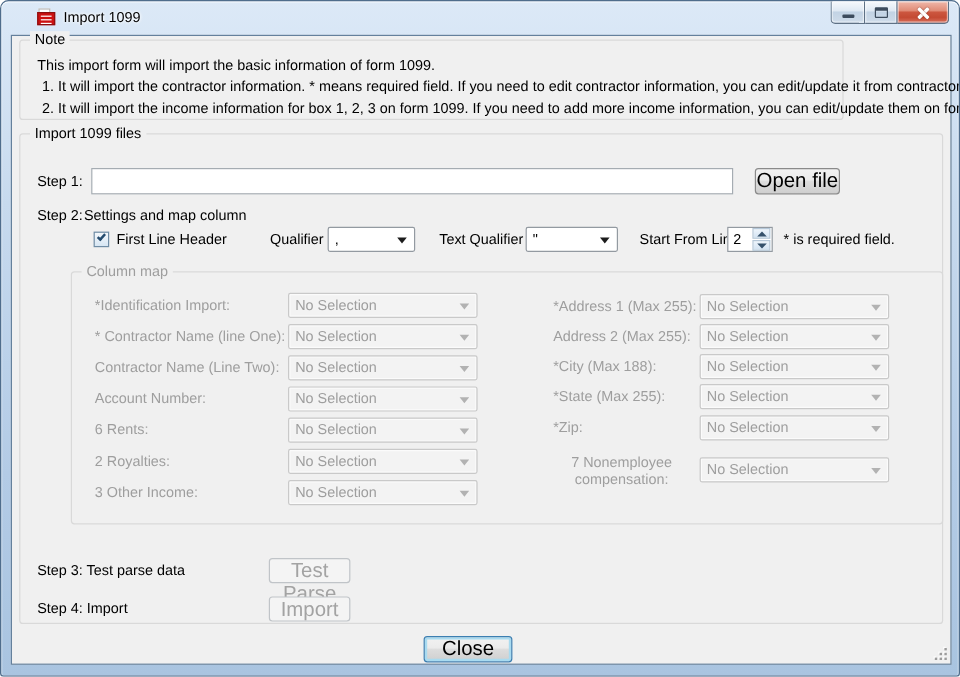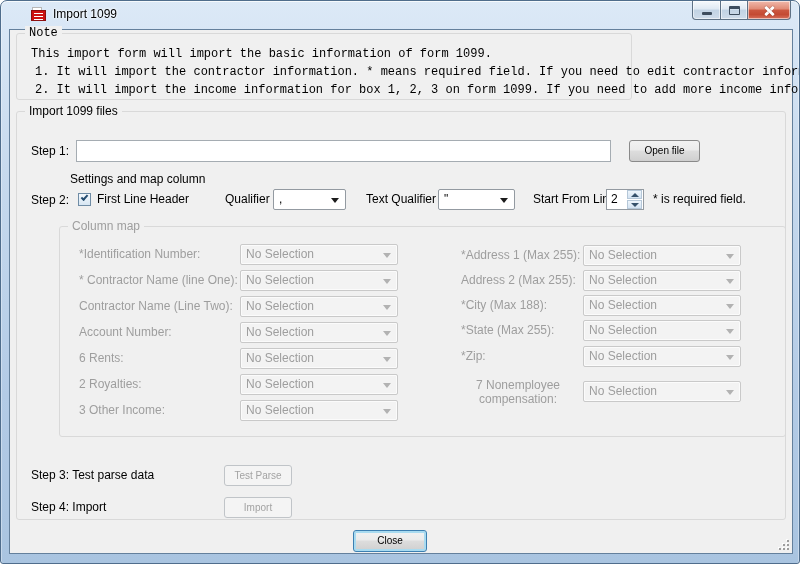--- a/index.html
+++ b/index.html
@@ -40,21 +40,21 @@
   .groupbox { position:absolute; border:1px solid #d9d9d9; border-radius:3px; }
   .gb-label { position:absolute; top:-8px; left:8px; background:#f0f0f0; padding:0 4px; line-height:15px; white-space:nowrap; }
 
   .lbl { position:absolute; white-space:nowrap; color:#000; }
   .dis { color:#9e9e9e; }
 
   .textbox { position:absolute; background:#fff; border:1px solid #a5acb2; font-size:12px; padding:0 4px; }
 
   .btn { position:absolute; border:1px solid #8a8a8a; border-radius:3px; color:#000;
          background:linear-gradient(#f2f2f2,#ebebeb 45%,#dddddd 50%,#cfcfcf);
-         text-align:center; font-size:10px; cursor:default; }
+         text-align:center; font-size:17px; cursor:default; }
   .btn.disbtn { background:#f4f4f4; border-color:#c0c4c8; color:#a3a3a3; }
   .btn.default { border-color:#3c7fb1; box-shadow: inset 0 0 0 2px #a9dbf0; }
 
   .combo { position:absolute; height:21px; background:#fff; border:1px solid #939aa1; border-radius:2px;
            line-height:19px; padding-left:5px; overflow:hidden; white-space:nowrap; }
   .combo .arrow { position:absolute; right:6px; top:8px; width:0; height:0;
                   border-left:4px solid transparent; border-right:4px solid transparent; border-top:5px solid #1c1c1c; }
   .combo.discombo { background:#f3f3f3; border-color:#c9c9c9; color:#9e9e9e; box-shadow: inset 0 0 0 1px #fbfbfb; }
   .combo.discombo .arrow { border-top-color:#b2b2b2; }
 
@@ -103,35 +103,35 @@
           <div class="glyph-max"></div>
         </div>
       <div class="winbtn close">
           <div class="glyph-x"></div>
         </div>
     </div>
   </div>
 
   <div class="client">
 
-    <div class="groupbox" style="left:6px; top:3px; width:616px; height:67px;font-family:Liberation Mono, monospace;">
+    <div class="groupbox" style="left:6px; top:3px; width:687px; height:67px;">
       <div class="gb-label">Note</div>
       <div class="lbl" style="left:14px; top:13px;">This import form will import the basic information of form 1099.</div>
       <div class="lbl" style="left:18px; top:31px;">1. It will import the contractor information. * means required field. If you need to edit contractor information, you can edit/update it from contractor list.</div>
       <div class="lbl" style="left:18px; top:49px;">2. It will import the income information for box 1, 2, 3 on form 1099. If you need to add more income information, you can edit/update them on form 1099 directly.</div>
     </div>
 
     <div class="groupbox" style="left:6px; top:81px; width:770px; height:409px;">
       <div class="gb-label">Import 1099 files</div>
 
       <div class="lbl" style="left:14px; top:28px; line-height:22px;">Step 1:</div>
       <input class="textbox" style="left: 59px; top: 28px; width: 535px; height: 22px;" value="">
       <div class="btn" style="left:612px; top:28px; width:71px; height:22px; line-height:20px;">Open file</div>
 
-      <div class="lbl" style="left:14px; top:60px;margin-top:21px;">Step 2:</div>
+      <div class="lbl" style="left:14px; top:60px;">Step 2:</div>
       <div class="lbl" style="left:53px; top:60px;">Settings and map column</div>
 
       <div class="checkbox checked" style="left:61px; top:81px;">
           <div class="mark"></div>
         </div>
       <div class="lbl" style="left:80px; top:77px; line-height:21px;">First Line Header</div>
 
       <div class="lbl" style="left:208px; top:77px; line-height:21px;">Qualifier</div>
       <div class="combo" style="left:256px; top:77px; width:73px;">
         <span>,</span>
@@ -152,21 +152,21 @@
           </div>
         <div class="spinbtn down">
             <i></i>
           </div>
       </div>
       <div class="lbl" style="left:636px; top:77px; line-height:21px;">* is required field.</div>
 
       <div class="groupbox" style="left:42px; top:114px; width:727px; height:211px;">
         <div class="gb-label dis">Column map</div>
 
-        <div class="lbl dis cm-label" style="left:19px; top:17px;">*Identification Number:</div>
+        <div class="lbl dis cm-label" style="left:19px; top:17px;">*Identification Import:</div>
         <div class="combo discombo" style="left:180px; top:17px; width:158px;"><span>No Selection</span><span class="arrow"></span></div>
 
         <div class="lbl dis cm-label" style="left:19px; top:43px;">* Contractor Name (line One):</div>
         <div class="combo discombo" style="left:180px; top:43px; width:158px;"><span>No Selection</span><span class="arrow"></span></div>
 
         <div class="lbl dis cm-label" style="left:19px; top:69px;">Contractor Name (Line Two):</div>
         <div class="combo discombo" style="left:180px; top:69px; width:158px;"><span>No Selection</span><span class="arrow"></span></div>
 
         <div class="lbl dis cm-label" style="left:19px; top:95px;">Account Number:</div>
         <div class="combo discombo" style="left:180px; top:95px; width:158px;"><span>No Selection</span><span class="arrow"></span></div>

